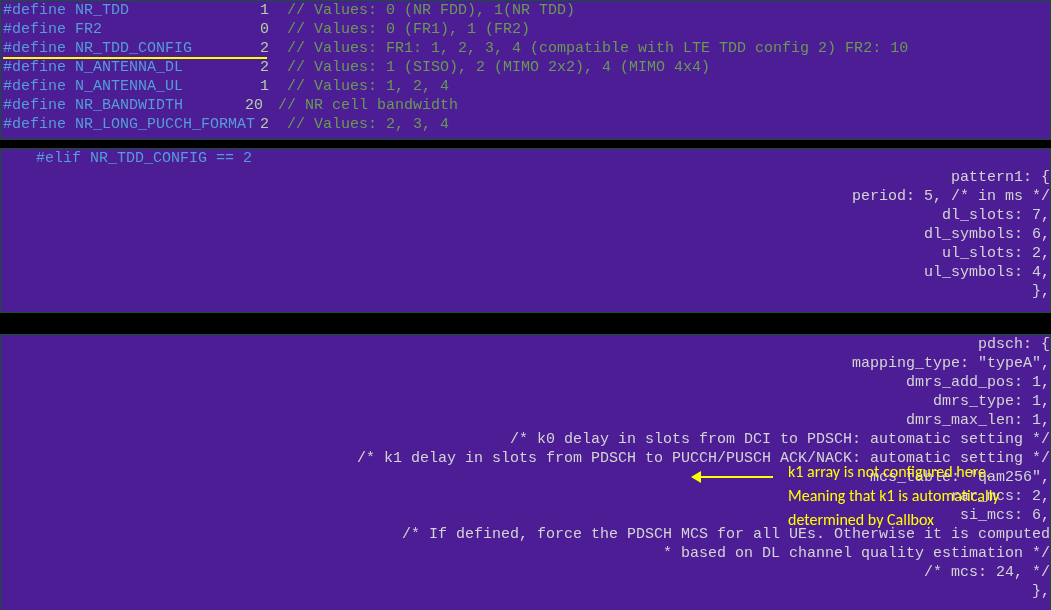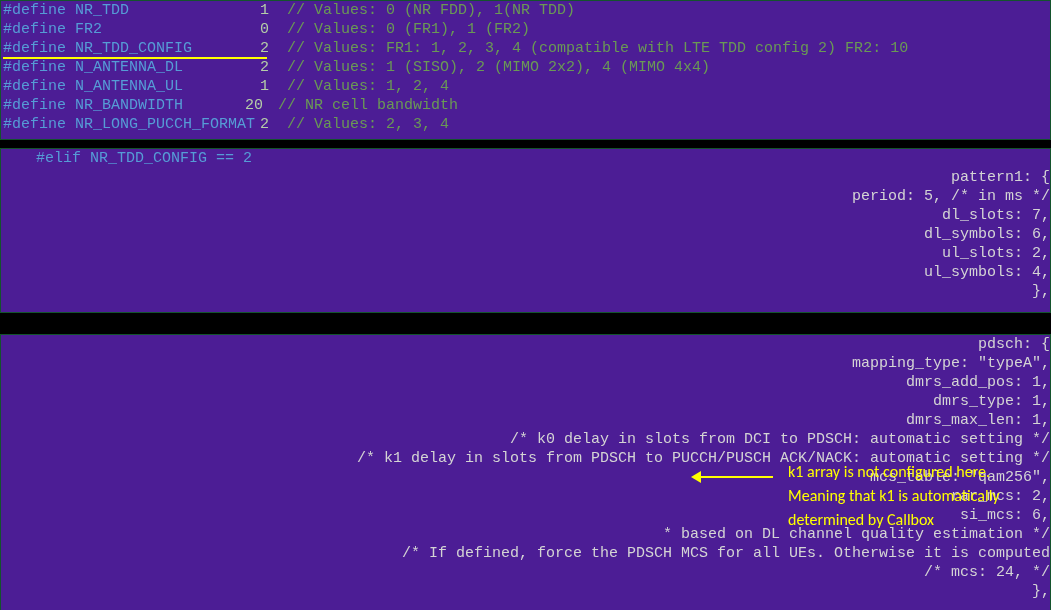--- a/index.html
+++ b/index.html
@@ -96,21 +96,21 @@
   <div class="line plain">  pdsch: {</div>
   <div class="line plain">    mapping_type: "typeA",</div>
   <div class="line plain">    dmrs_add_pos: 1,</div>
   <div class="line plain">    dmrs_type: 1,</div>
   <div class="line plain">    dmrs_max_len: 1,</div>
   <div class="line plain">    /* k0 delay in slots from DCI to PDSCH: automatic setting */</div>
   <div class="line plain">    /* k1 delay in slots from PDSCH to PUCCH/PUSCH ACK/NACK: automatic setting */</div>
   <div class="line plain">    mcs_table: "qam256",</div>
   <div class="line plain">    rar_mcs: 2,</div>
   <div class="line plain">    si_mcs: 6,</div>
+  <div class="line plain">    /* If defined, force the PDSCH MCS for all UEs. Otherwise it is computed</div>
   <div class="line plain">     * based on DL channel quality estimation */</div>
-  <div class="line plain">    /* If defined, force the PDSCH MCS for all UEs. Otherwise it is computed</div>
   <div class="line plain">    /* mcs: 24, */</div>
   <div class="line plain">  },</div>
 
   <div class="arrow-line"></div>
   <div class="arrow-head"></div>
   <div class="annot">k1 array is not configured here. Meaning that k1 is automatically determined by Callbox</div>
 </div>
 
 </body></html>

